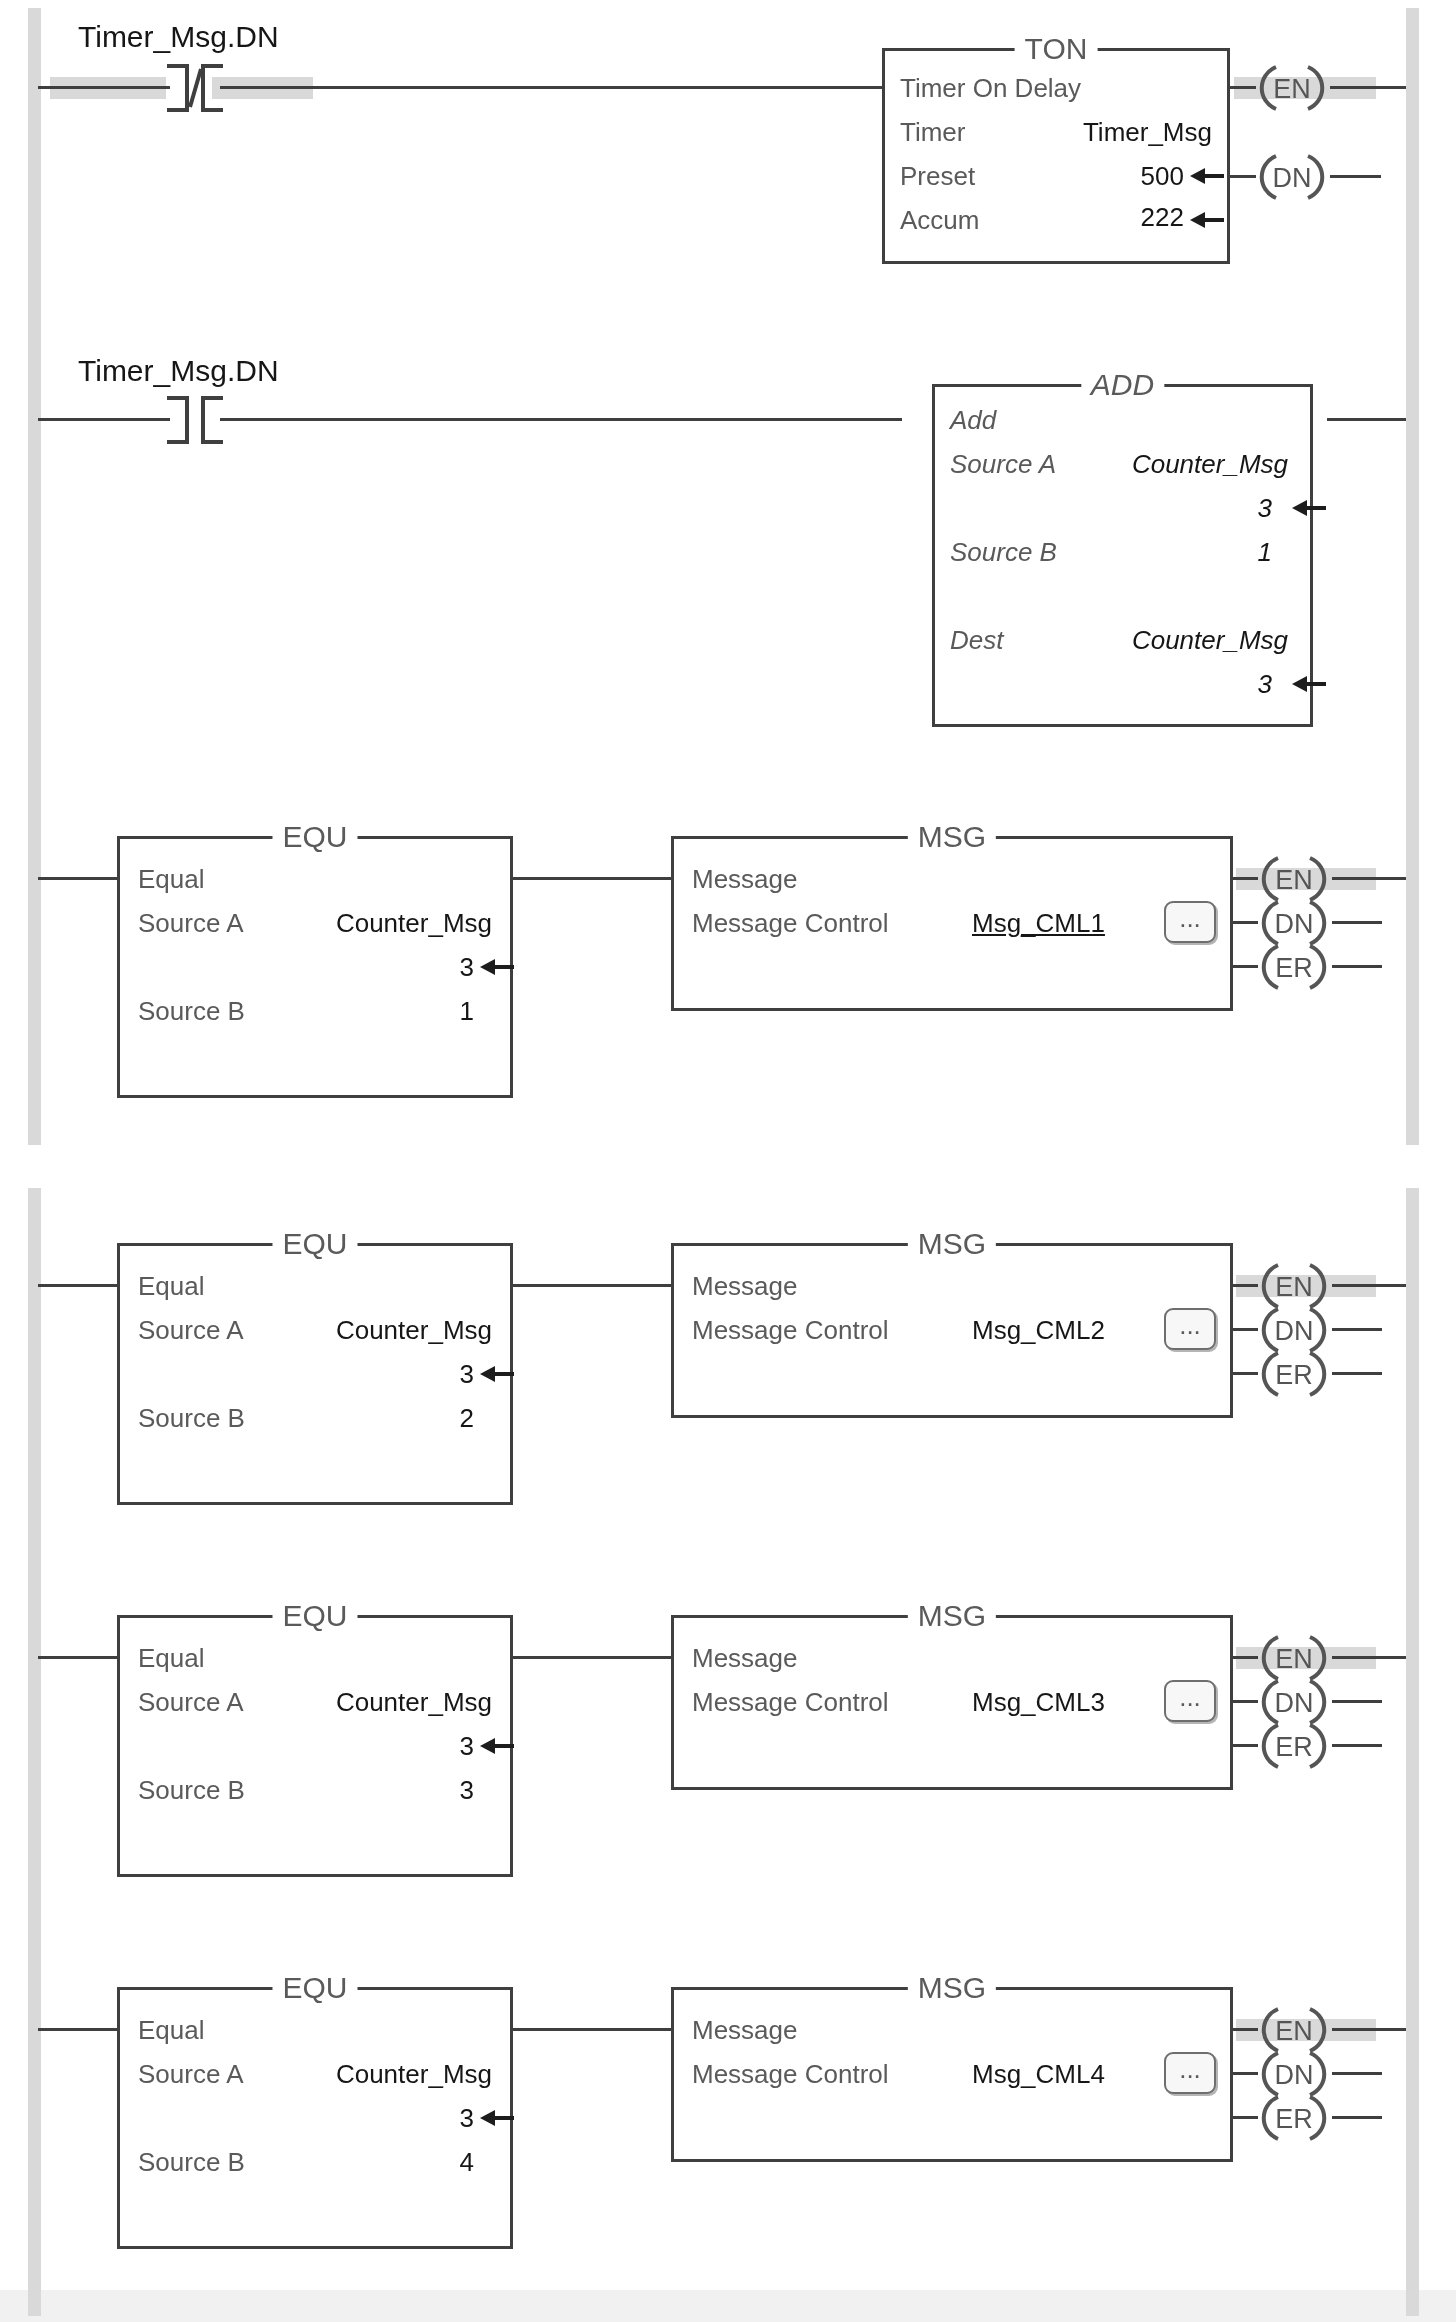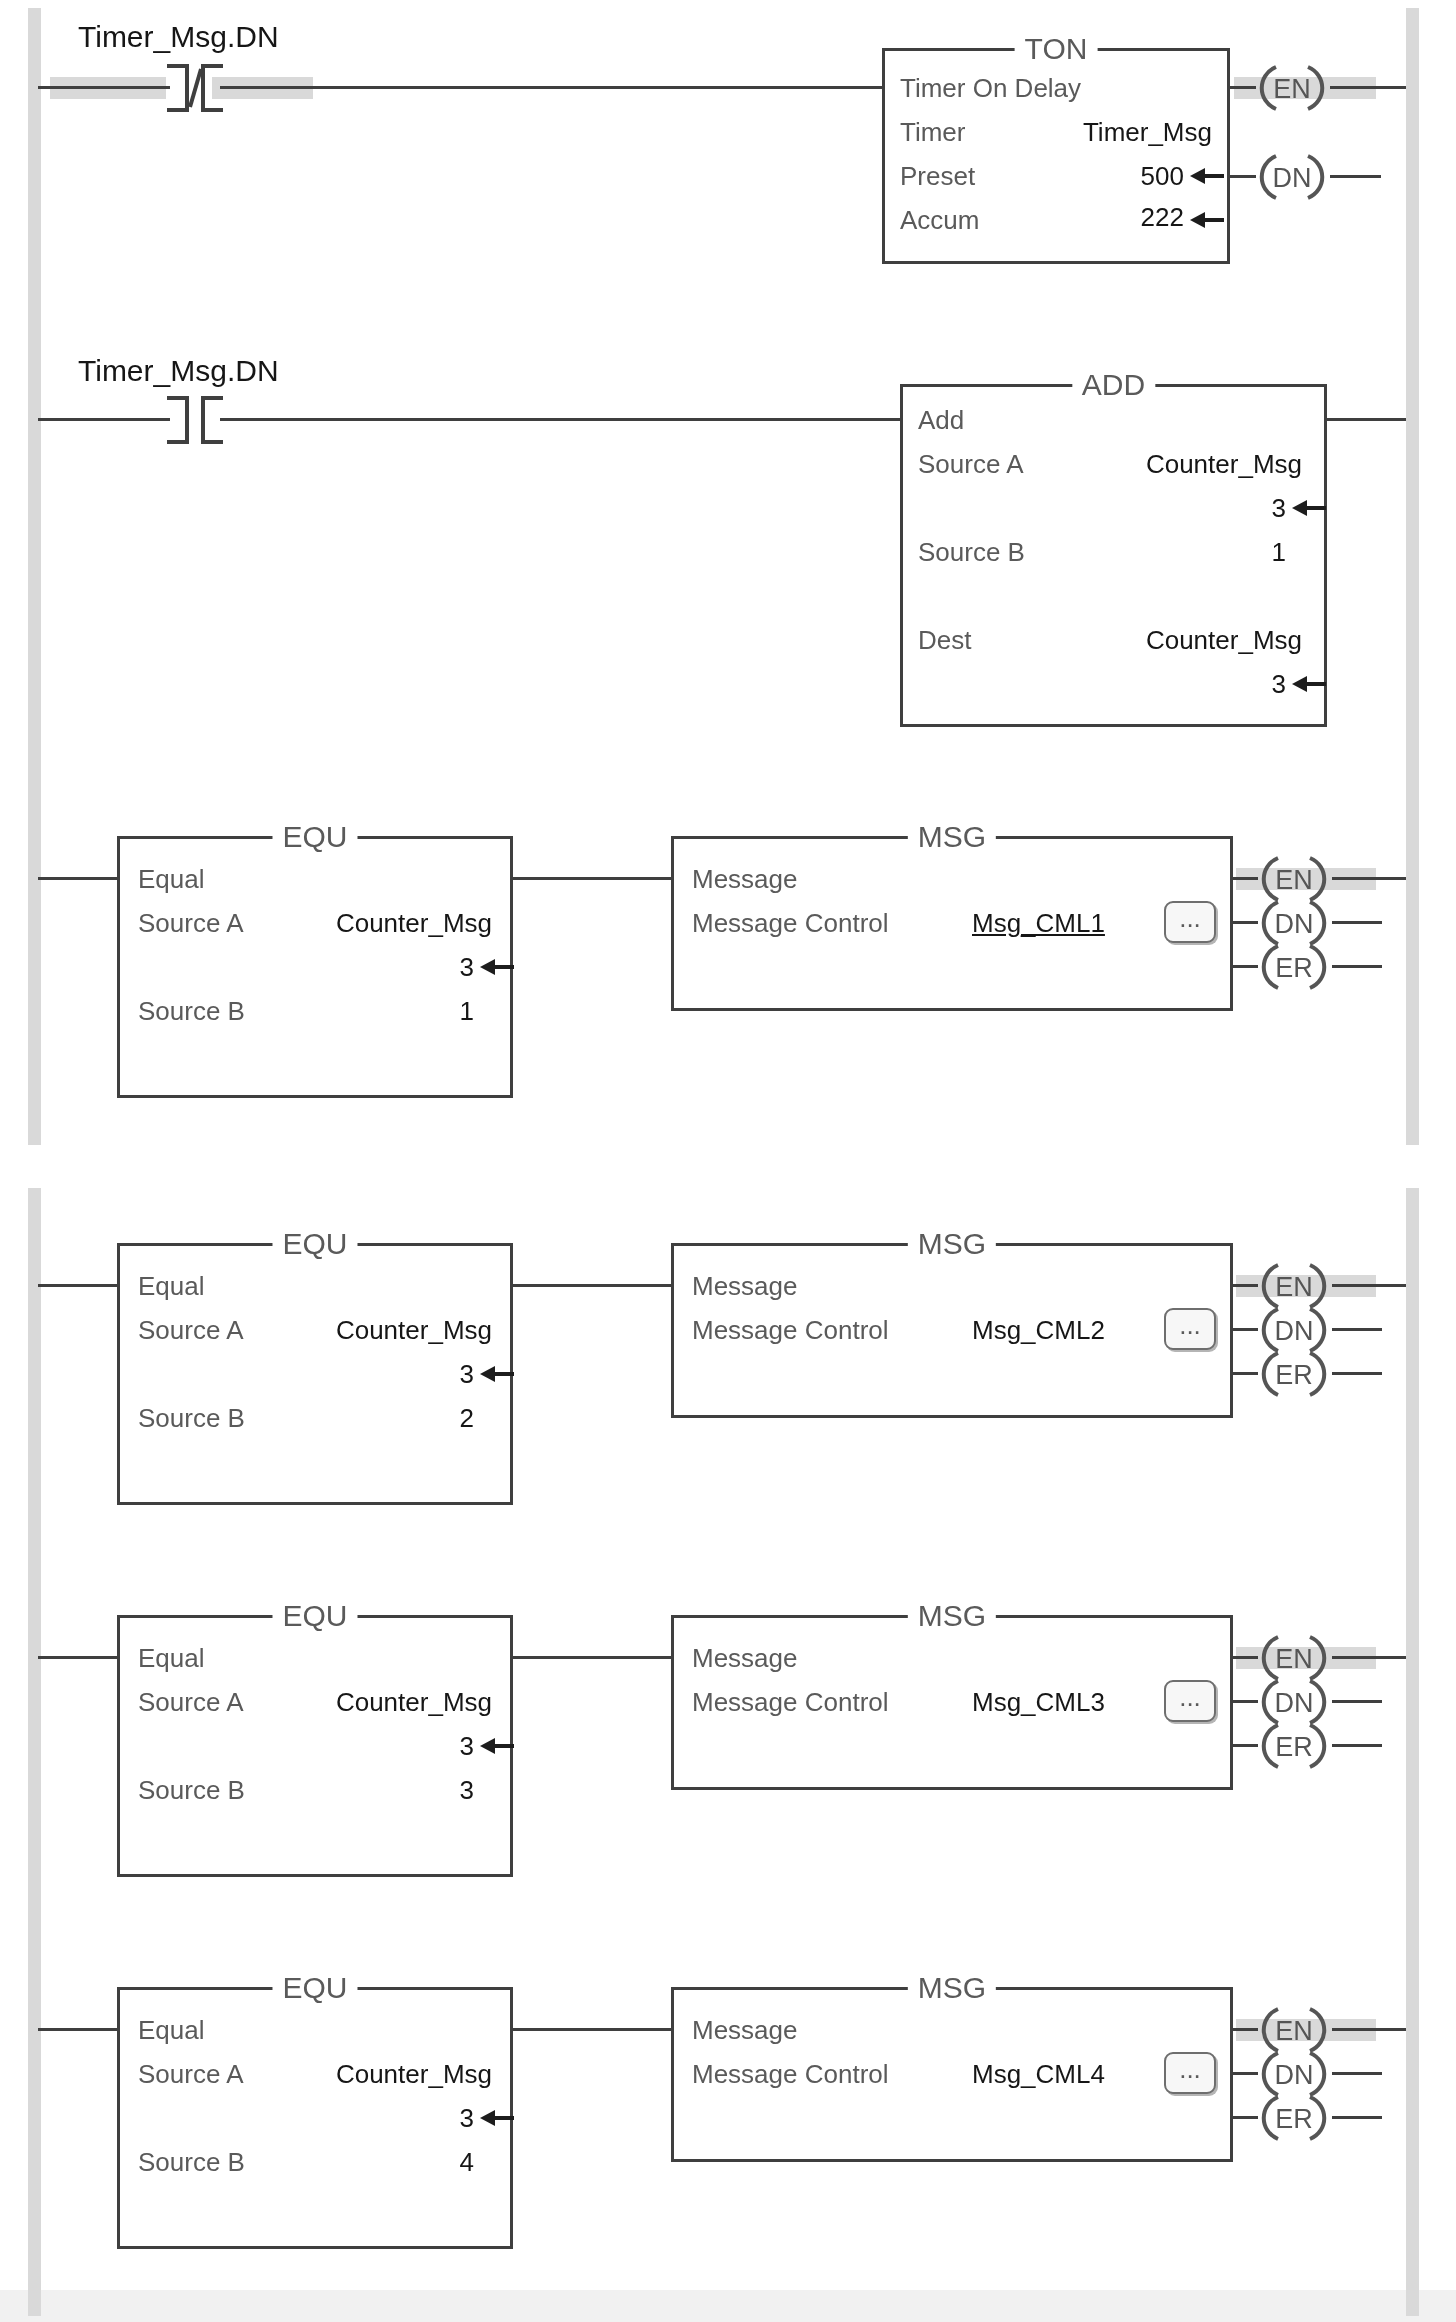--- a/index.html
+++ b/index.html
@@ -110,21 +110,21 @@
 
   <div class="contact" style="left:161px;top:394px;">
     <svg width="68" height="52" viewBox="0 0 68 52">
       <g stroke="#3f3f3f" stroke-width="4" fill="none">
         <path d="M6 4 H28 M26 4 V48 M6 48 H28"></path>
         <path d="M62 4 H40 M42 4 V48 M62 48 H40"></path>
       </g>
     </svg>
   </div>
 
-  <div class="box" style="left:900px;top:384px;width:427px;height:343px;">
+  <div class="box" style="left:932px;top:384px;width:381px;height:343px;font-style:italic;">
     <div class="hdr">ADD</div>
     <div class="t" style="left:15px;top:16px;">Add</div>
     <div class="t" style="left:15px;top:60px;">Source A</div>
     <div class="t tv tr" style="right:22px;top:60px;">Counter_Msg</div>
     <div class="t tv tr" style="right:38px;top:104px;">3</div>
     <div class="t" style="left:15px;top:148px;">Source B</div>
     <div class="t tv tr" style="right:38px;top:148px;">1</div>
     <div class="t" style="left:15px;top:236px;">Dest</div>
     <div class="t tv tr" style="right:22px;top:236px;">Counter_Msg</div>
     <div class="t tv tr" style="right:38px;top:280px;">3</div>

